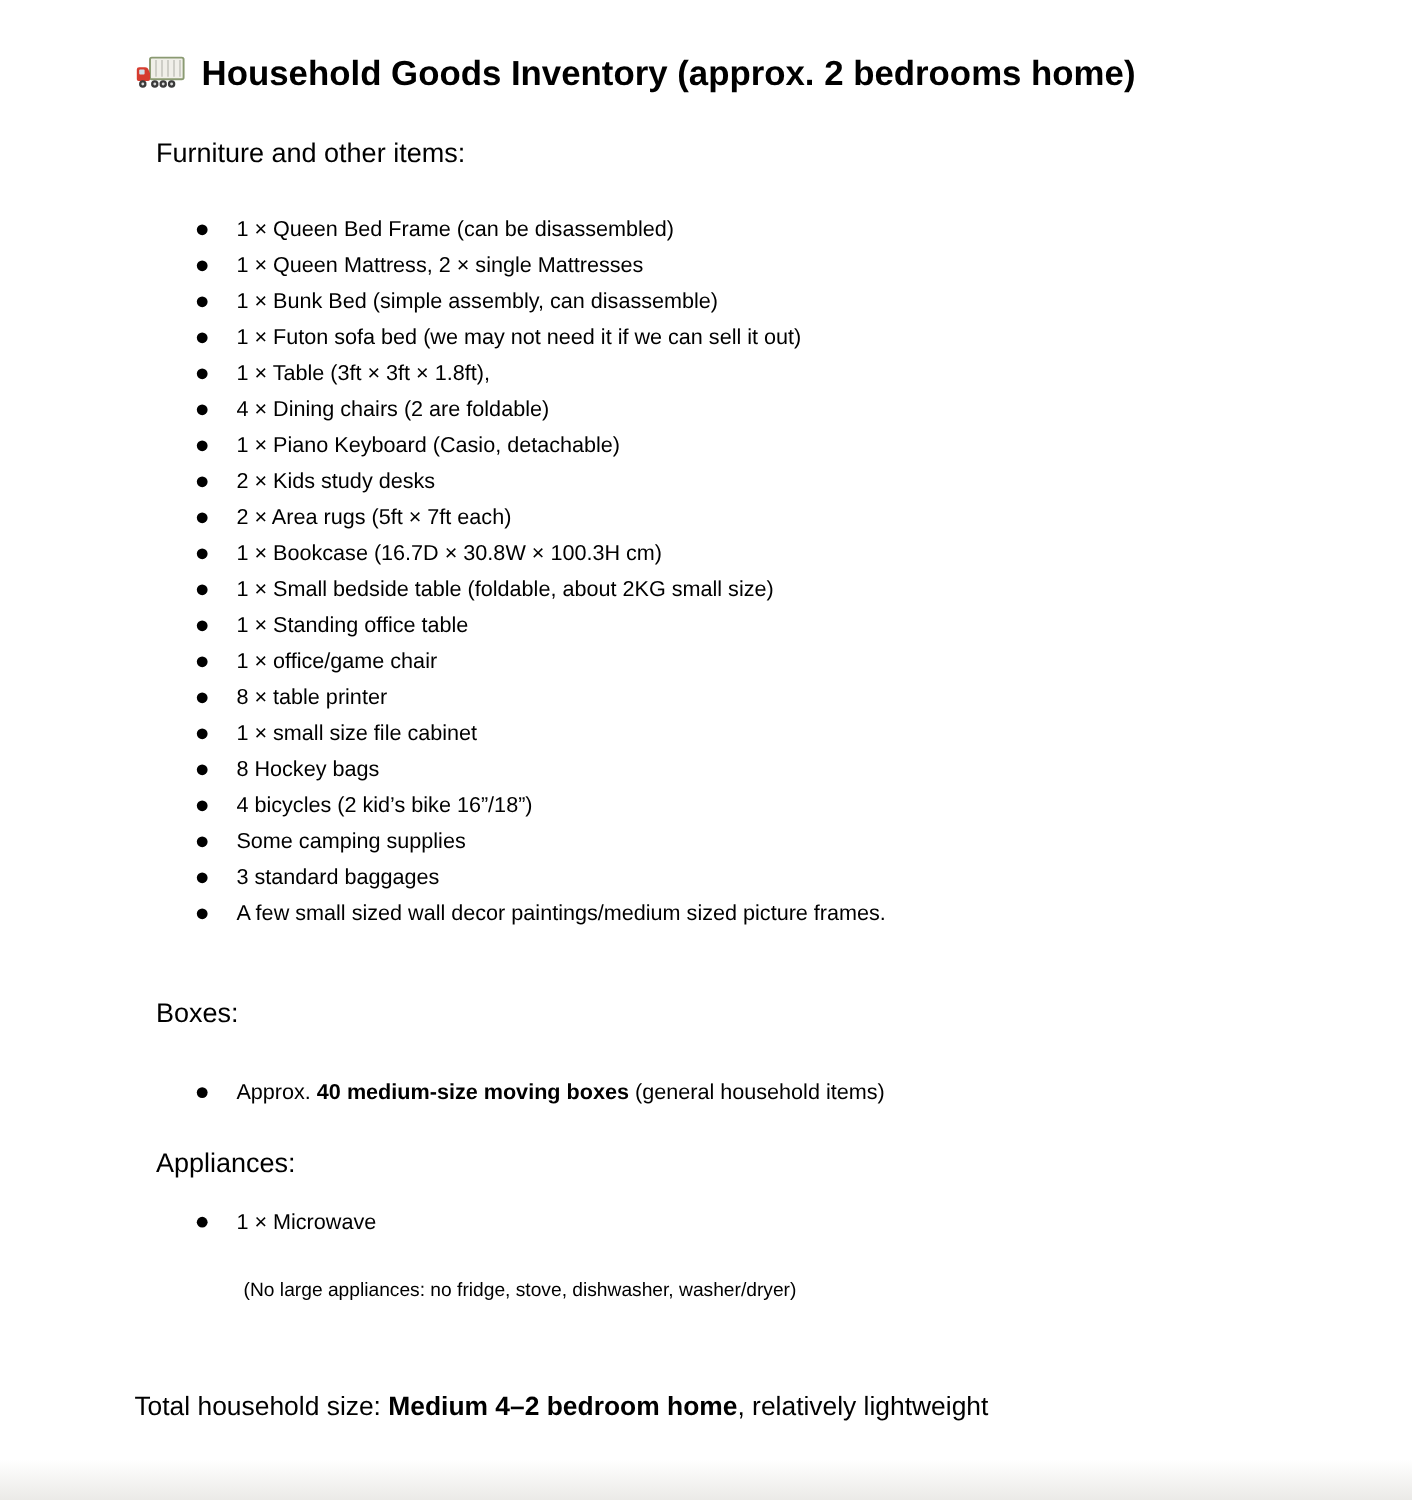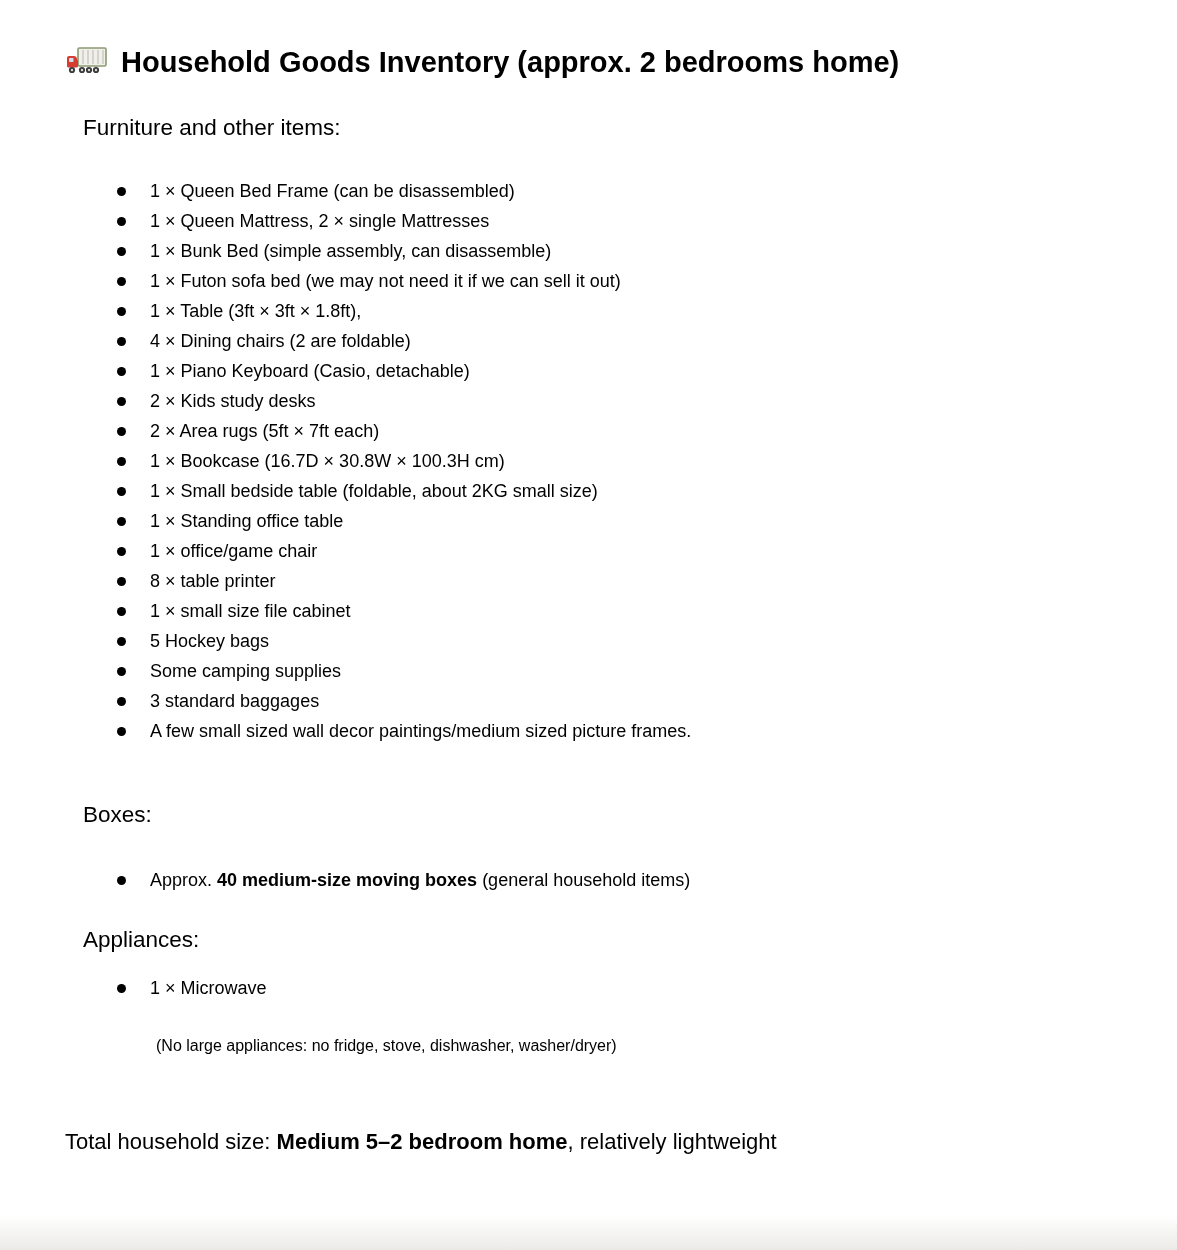--- a/index.html
+++ b/index.html
@@ -9,21 +9,21 @@
   }
   body {
     width: 1177px;
     height: 1250px;
     overflow: hidden;
     font-family: "Liberation Sans", "DejaVu Sans", sans-serif;
     color: #000000;
     position: relative;
   }
   .doc {
-    padding-left: 65px;
+    padding-left: 112px;
     padding-right: 90px;
   }
   h1.doc-title {
     margin: 0;
     padding-top: 44px;
     font-size: 29px;
     line-height: 36px;
     font-weight: 700;
     display: flex;
     align-items: center;
@@ -128,37 +128,38 @@
       <li>4 × Dining chairs (2 are foldable)</li>
       <li>1 × Piano Keyboard (Casio, detachable)</li>
       <li>2 × Kids study desks</li>
       <li>2 × Area rugs (5ft × 7ft each)</li>
       <li>1 × Bookcase (16.7D × 30.8W × 100.3H cm)</li>
       <li>1 × Small bedside table (foldable, about 2KG small size)</li>
       <li>1 × Standing office table</li>
       <li>1 × office/game chair</li>
       <li>8 × table printer</li>
       <li>1 × small size file cabinet</li>
-      <li>5 Hockey bags</li>
+      <li>8 Hockey bags</li>
+      <li>4 bicycles (2 kid’s bike 16”/18”)</li>
       <li>Some camping supplies</li>
       <li>3 standard baggages</li>
       <li>A few small sized wall decor paintings/medium sized picture frames.</li>
     </ul>
 
   <h2 class="section-heading" id="heading-boxes">Boxes:</h2>
 
   <ul class="doc-list" id="boxes-list">
     <li><span>Approx. </span><strong>40 medium-size moving boxes</strong><span> (general household items)</span></li>
   </ul>
 
   <h2 class="section-heading" id="heading-appliances">Appliances:</h2>
 
   <ul class="doc-list" id="appliances-list">
     <li>1 × Microwave</li>
   </ul>
 
   <p class="note">(No large appliances: no fridge, stove, dishwasher, washer/dryer)</p>
 
-  <p class="summary"><span>Total household size: </span><strong>Medium 5–2 bedroom home</strong><span>, relatively lightweight</span></p>
+  <p class="summary"><span>Total household size: </span><strong>Medium 4–2 bedroom home</strong><span>, relatively lightweight</span></p>
 
 </div>
 
 <div class="page-fade"></div>
 
 </body></html>

